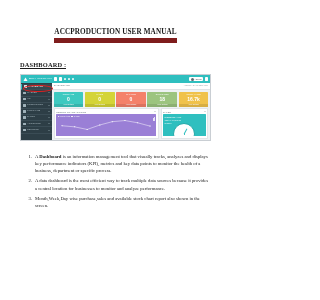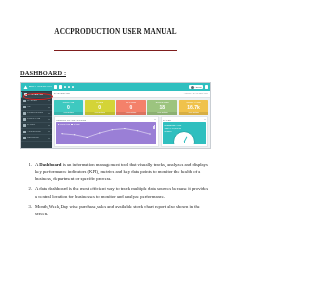--- a/index.html
+++ b/index.html
@@ -28,22 +28,22 @@
     text-align: center;
     margin-top: 28px;
     font-size: 7.2px;
     font-weight: bold;
     letter-spacing: 0.1px;
     color: #1a1a1a;
     line-height: 1.2;
   }
   .doc-title .ttl-inner {
     display: inline-block;
-    border-bottom: 1px solid #7f1d1d;
-    padding-bottom: 13px;
+    border-bottom: 5px solid #7f1d1d;
+    padding-bottom: 1px;
     white-space: nowrap;
   }
   .doc-title .acc {
     font-weight: bold;
   }
 
   
   .section-heading {
     margin-top: 18px;
     font-size: 6.4px;

